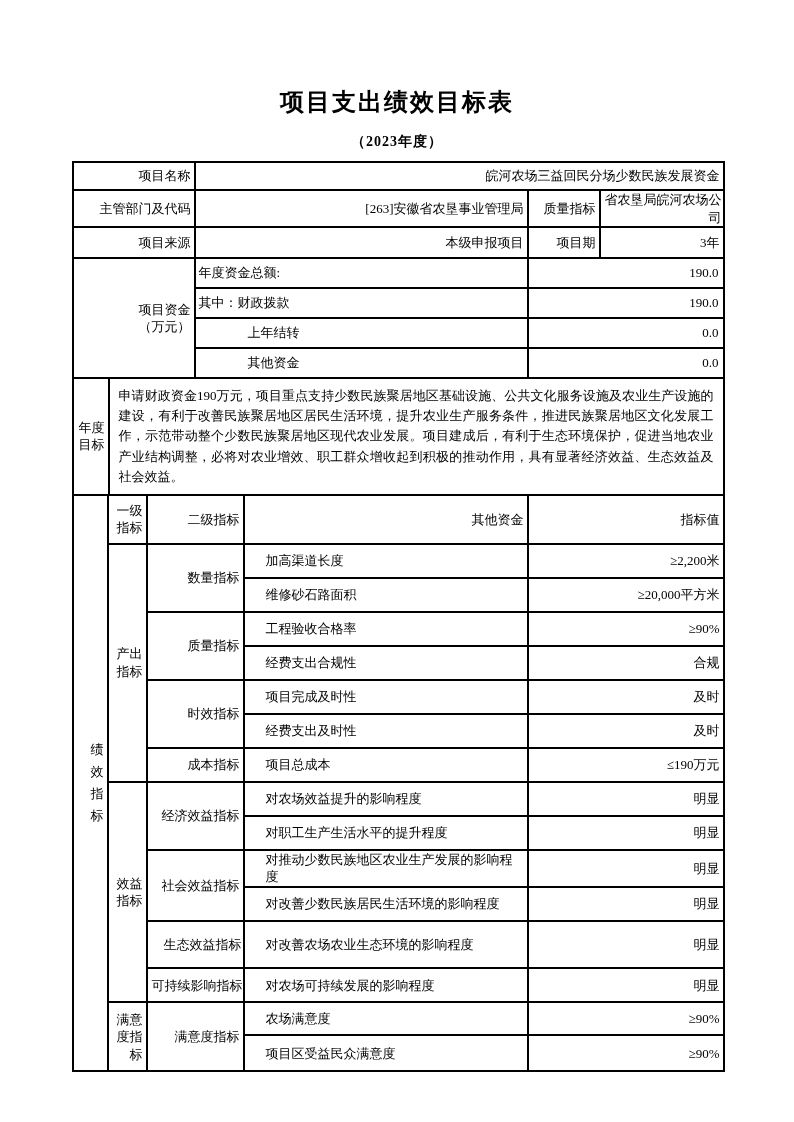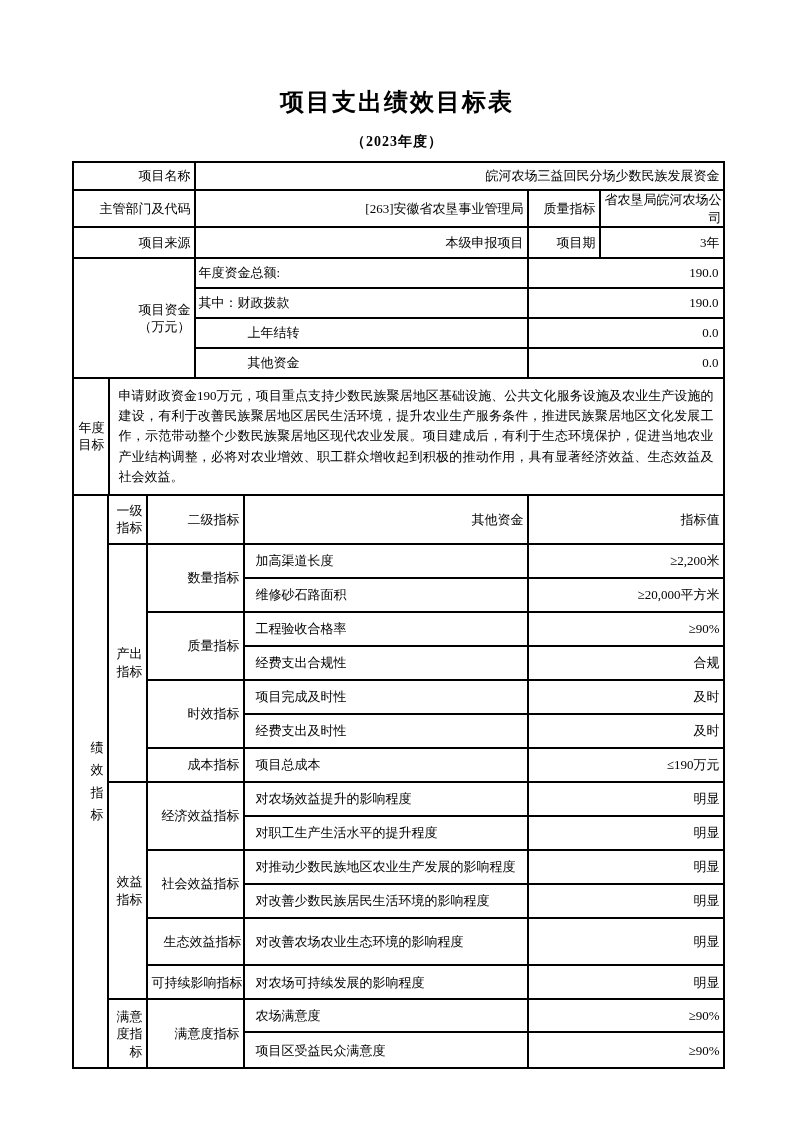--- a/index.html
+++ b/index.html
@@ -29,21 +29,21 @@
   .c{text-align:right;}
   .pre{white-space:pre-line;}
   .fund-name{text-align:left;}
   .fund-name.indent{padding-left:52px;}
   .fund-val{text-align:right;padding-right:4px;font-family:"Liberation Serif","DejaVu Serif",serif;}
   .goal-content{
     text-align:justify;padding:7px 9px;line-height:1.55;font-size:13px;
     vertical-align:middle;
   }
   .side-label{line-height:1.7;letter-spacing:0;}
-  .l3{text-align:left;padding-left:11px;}
+  .l3{text-align:left;padding-left:21px;}
   .t2{margin-top:-2px;}
 </style>
 </head>
 <body>
 
 <div class="page">
   <div class="title">项目支出绩效目标表</div>
   <div class="subtitle">（2023年度）</div>
 
   <div class="doc">

